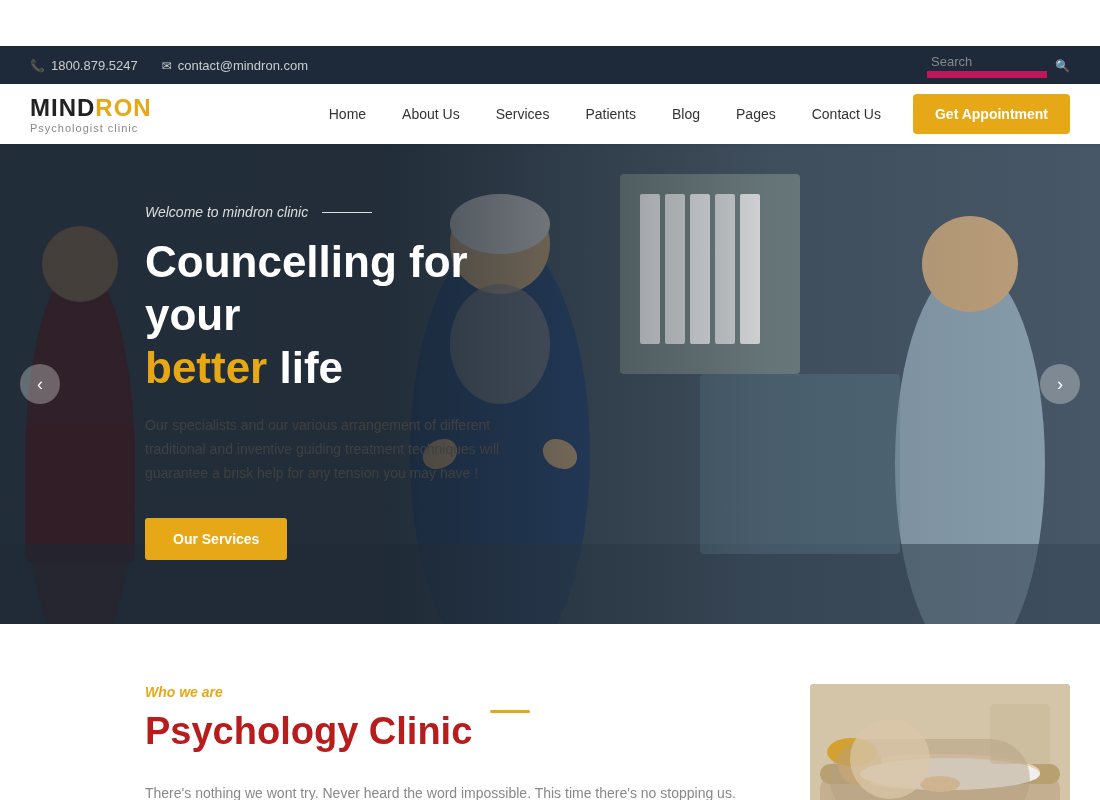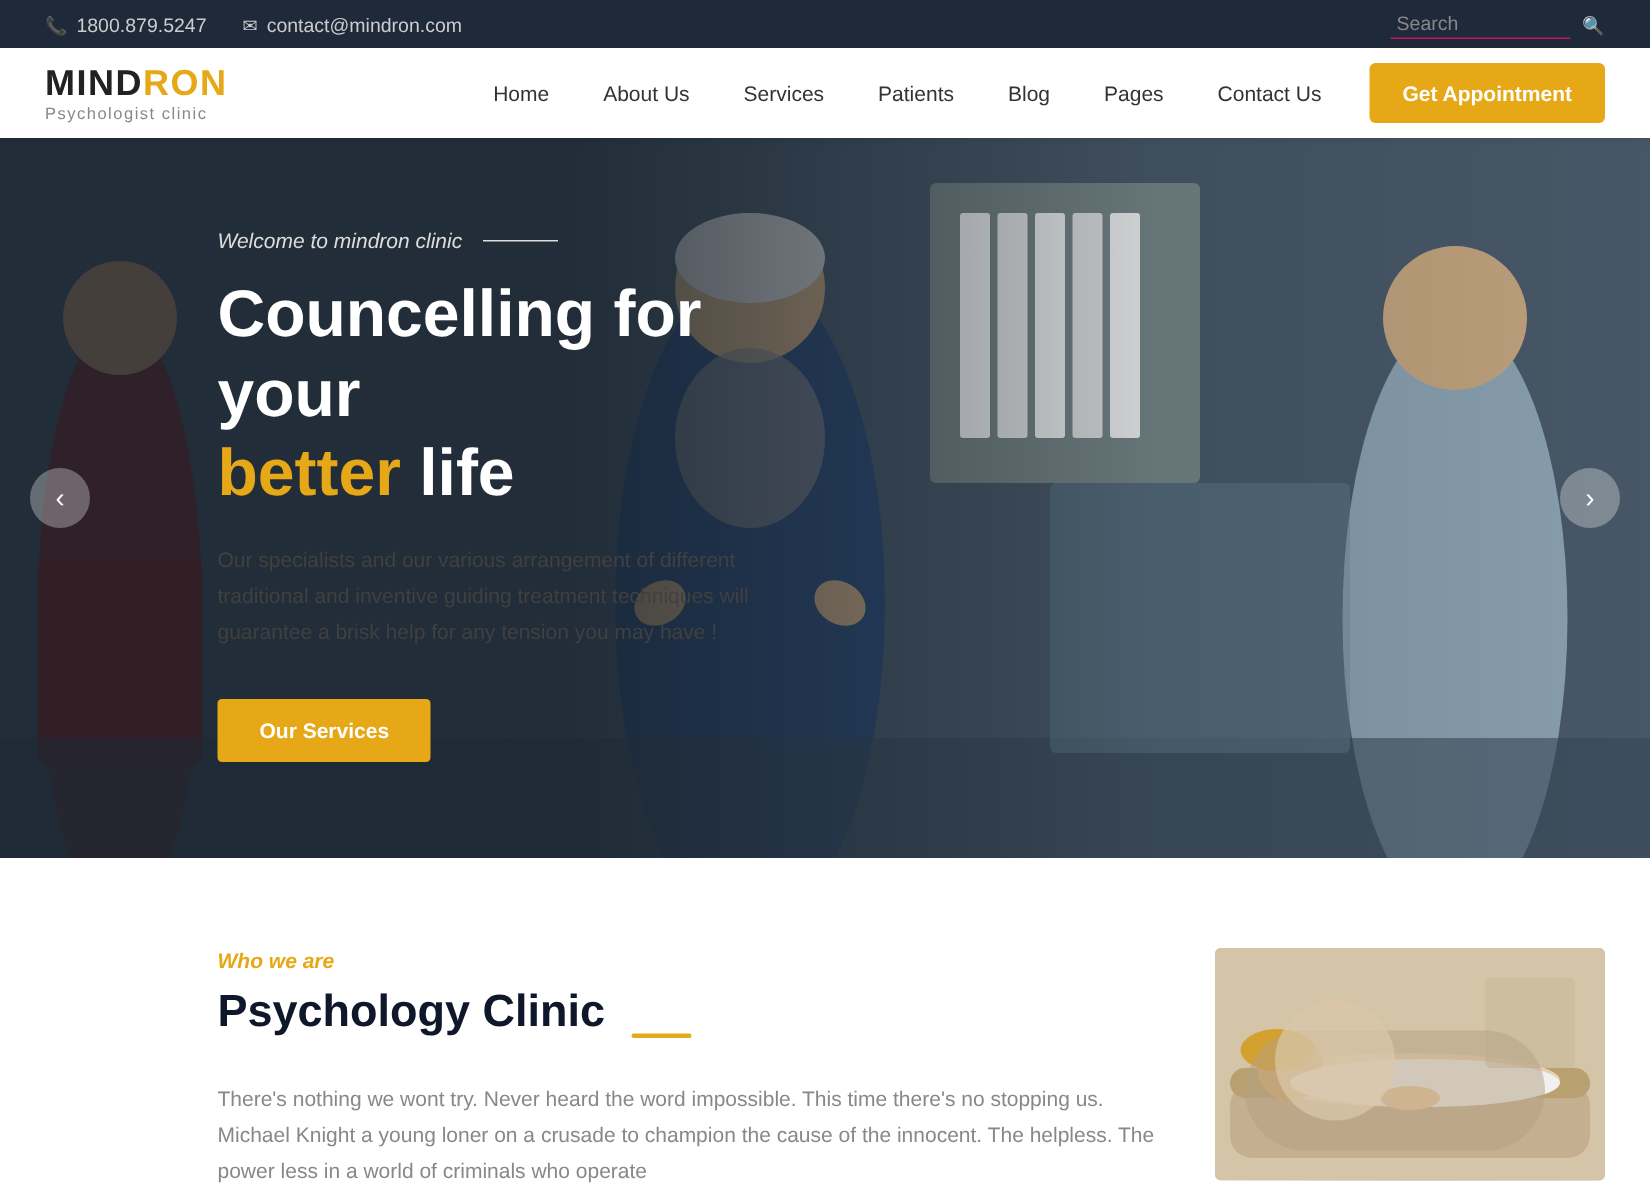--- a/index.html
+++ b/index.html
@@ -7,32 +7,33 @@
 
     
     .top-bar {
       background: #1e2a3a;
       color: #ccc;
       display: flex;
       align-items: center;
       padding: 6px 30px;
       font-size: 13px;
       gap: 24px;
+      margin-top: 46px;
     }
     .top-bar-left { display: flex; gap: 24px; align-items: center; flex: 1; }
     .top-bar-item { display: flex; align-items: center; gap: 6px; color: #ccc; }
     .top-bar-search {
       display: flex;
       align-items: center;
       gap: 8px;
     }
     .top-bar-search input {
       background: transparent;
       border: none;
-      border-bottom: 1px solid #be185d;
+      border-bottom: 7px solid #be185d;
       color: #ef4444;
       font-size: 13px;
       padding: 2px 4px;
       outline: none;
       width: 120px;
     }
     .top-bar-search input::placeholder { color: #888; }
 
     
     .header {
@@ -180,26 +181,26 @@
     }
     .about-text { flex: 1; }
     .about-label {
       font-size: 14px;
       font-style: italic;
       color: #e6a817;
       margin-bottom: 10px;
       font-weight: 600;
     }
     .about-title {
-      font-size: 30px;
+      font-size: 38px;
       font-weight: 700;
-      color: #0f172a;
+      color: #b91c1c;
       margin-bottom: 6px;
       display: flex;
-      align-items: flex-end;
+      align-items: flex-start;
       gap: 14px;
     }
     .about-title-underline {
       display: inline-block;
       width: 40px;
       height: 3px;
       background: #e6a817;
       border-radius: 2px;
       margin-left: 4px;
       vertical-align: middle;

